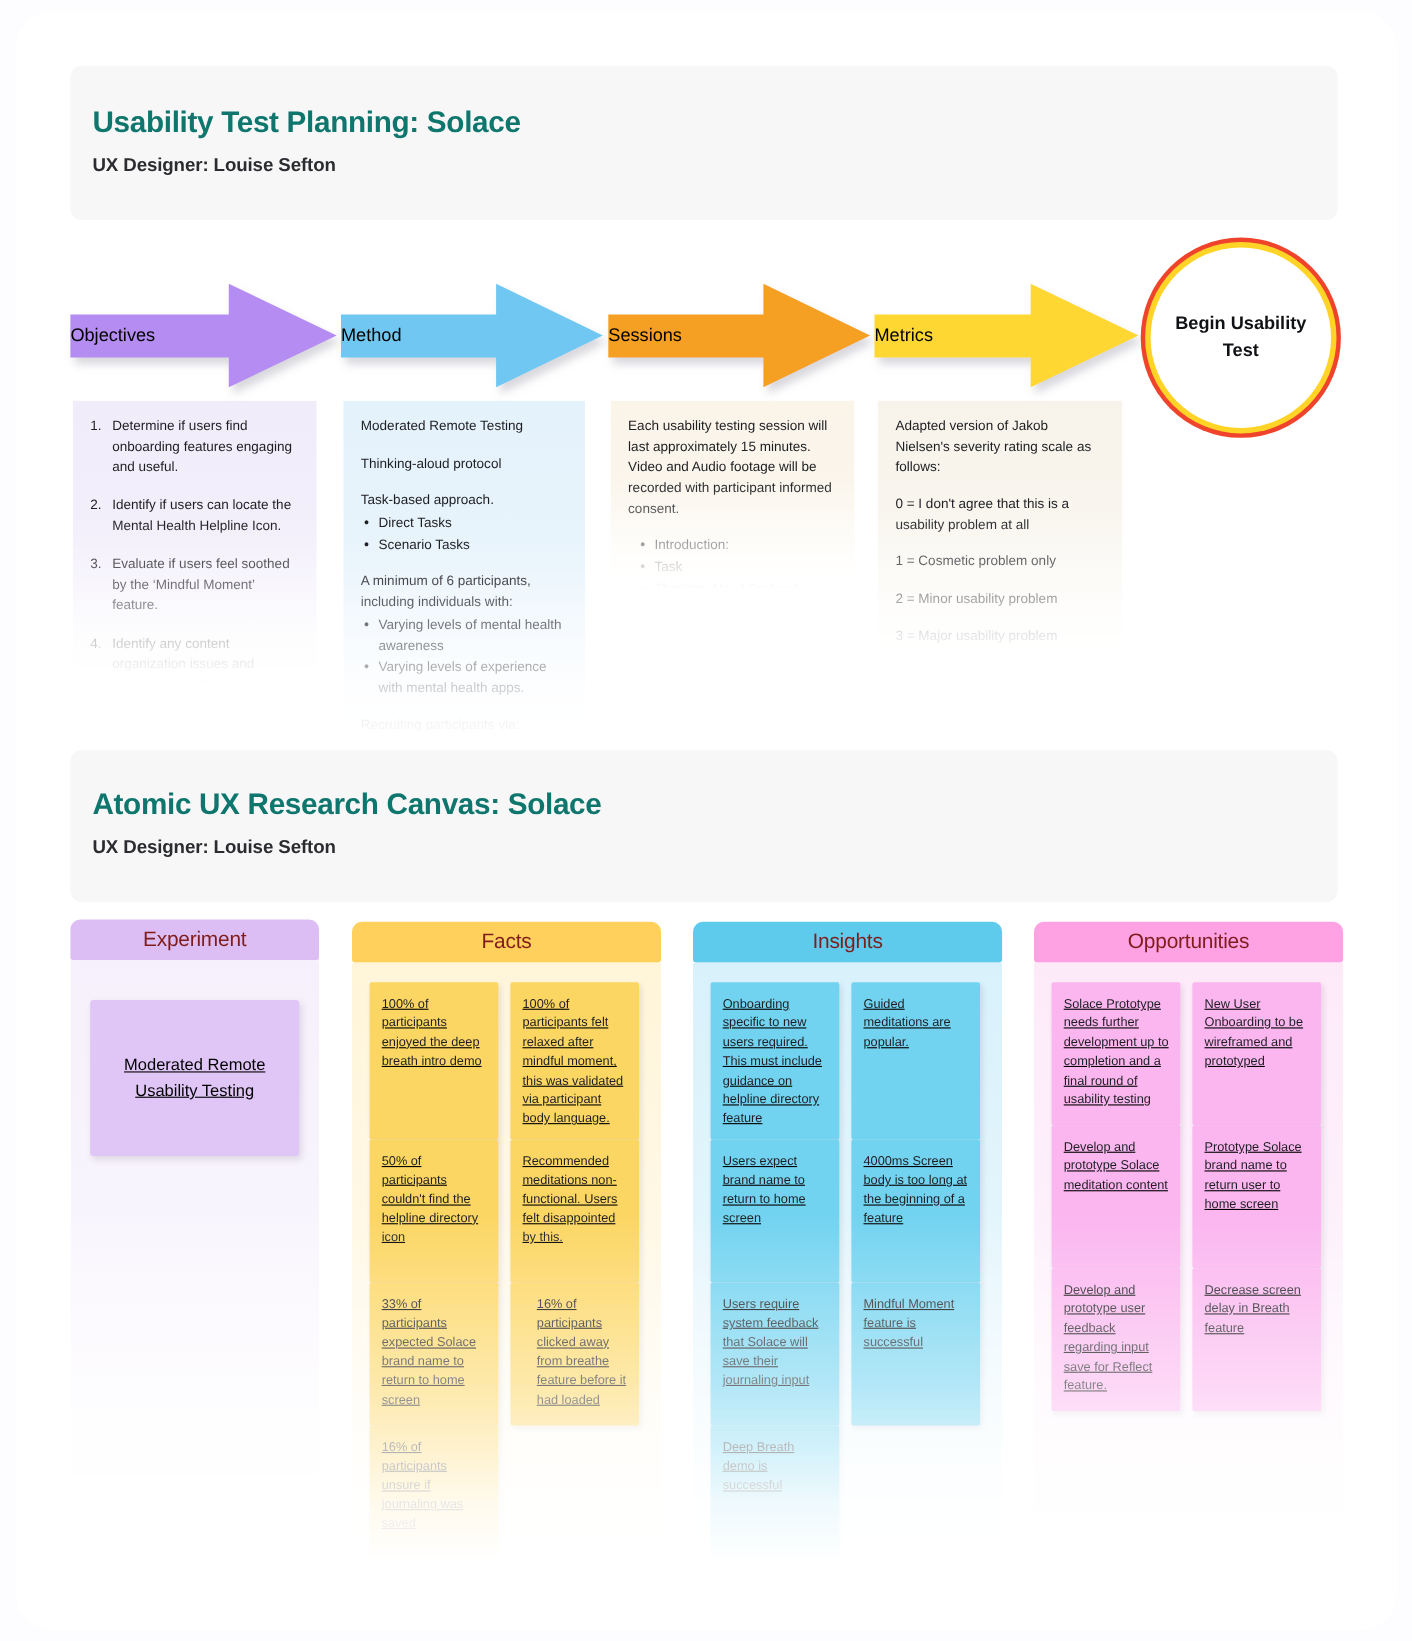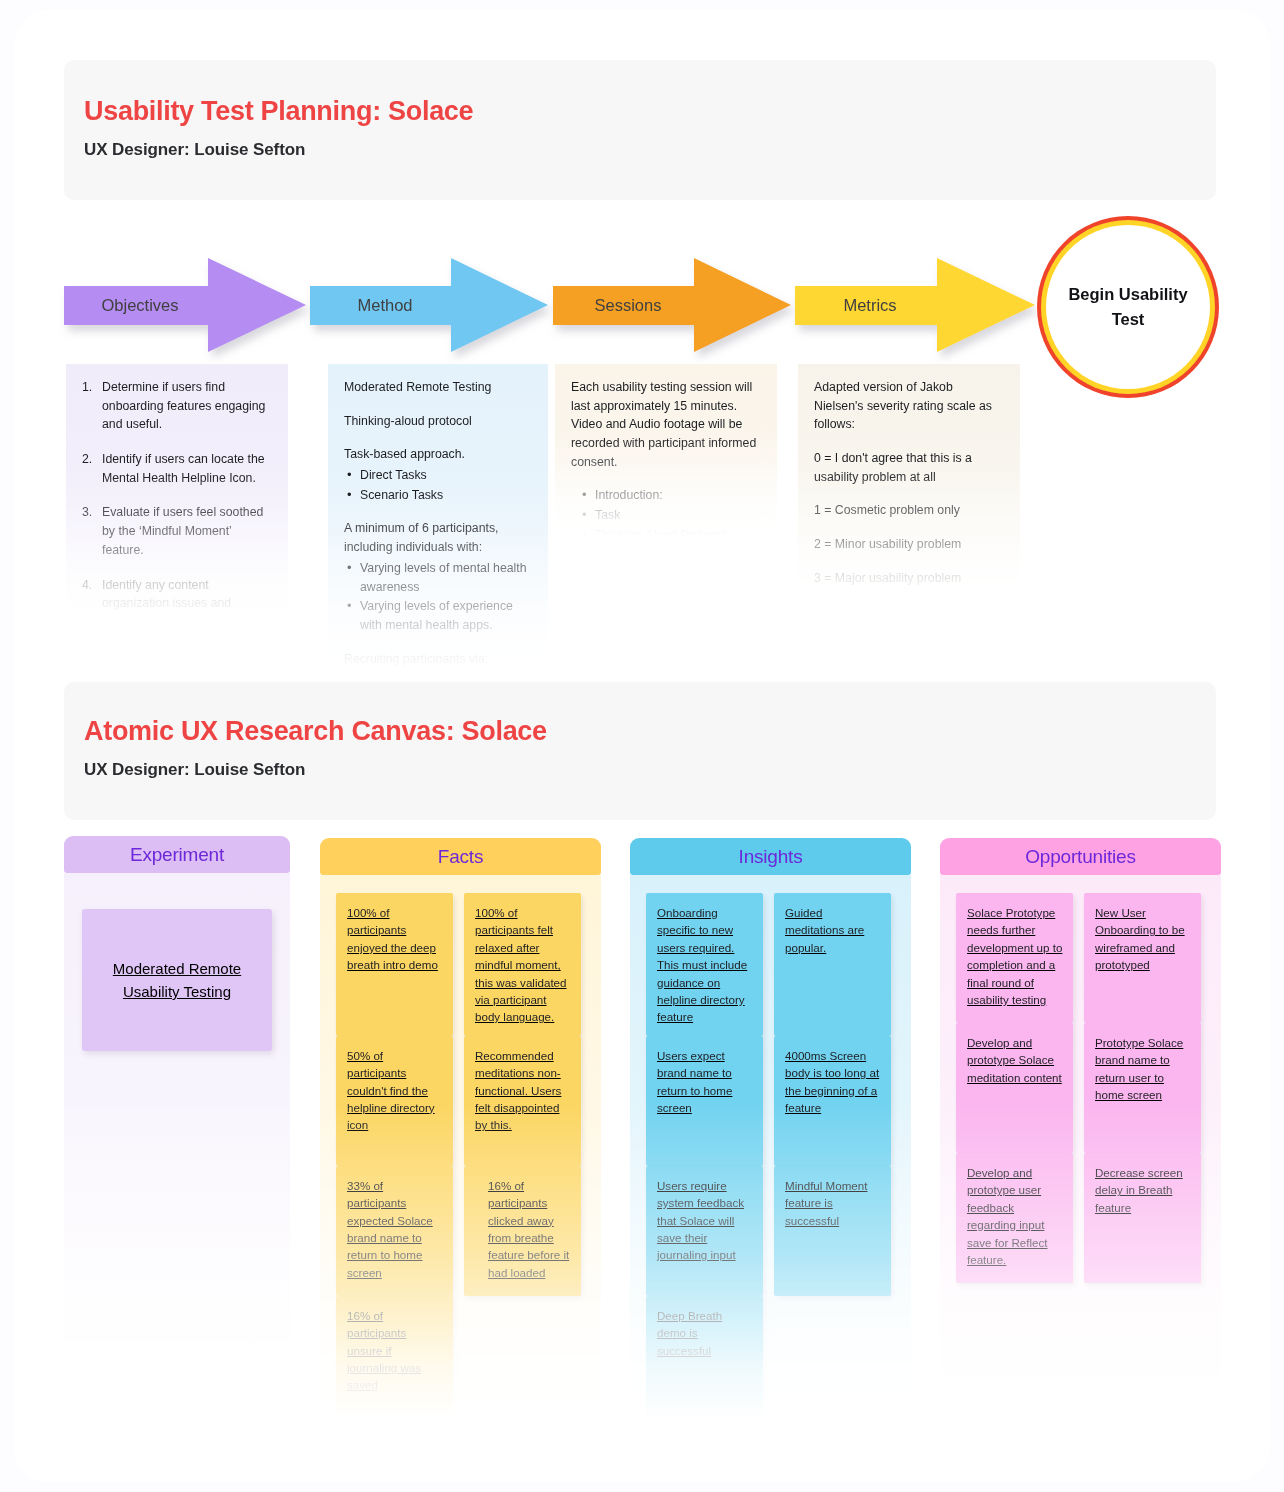--- a/index.html
+++ b/index.html
@@ -25,40 +25,40 @@
   
   .section-banner {
     position: absolute;
     background: #f7f7f8;
     border-radius: 10px;
   }
   .section-title {
     position: absolute;
     font-size: 27px;
     font-weight: 700;
-    color: #ef4444;
+    color: #0f766e;
     letter-spacing: -0.3px;
     text-align: right;
   }
   .section-sub {
     position: absolute;
     font-size: 17px;
     font-weight: 700;
     color: #2b2c30;
     letter-spacing: -0.1px;
   }
 
   
   .flow { position: absolute; left: 0; top: 0; width: 1284px; height: 1492px;
           pointer-events: none; }
   .flow-label {
     position: absolute;
     font-size: 16.5px;
-    color: #404040;
-    text-align: center;
+    color: #000000;
+    text-align: left;
     white-space: nowrap;
   }
   .circle-wrap {
     position: absolute;
     left: 1037px; top: 216px;
     width: 182px; height: 182px;
   }
   .circle-outer {
     position: absolute; inset: 0;
     border-radius: 50%;
@@ -117,21 +117,21 @@
   .fade-mask {
     -webkit-mask-image: linear-gradient(to bottom, #000 0%, #000 42%, rgba(0,0,0,0.55) 70%, rgba(0,0,0,0.12) 90%, rgba(0,0,0,0) 100%);
     mask-image: linear-gradient(to bottom, #000 0%, #000 42%, rgba(0,0,0,0.55) 70%, rgba(0,0,0,0.12) 90%, rgba(0,0,0,0) 100%);
   }
   .col-head {
     position: absolute;
     height: 37px;
     border-radius: 9px 9px 3px 3px;
     display: flex; align-items: center; justify-content: center;
     font-size: 19px;
-    color: #6d28d9;
+    color: #7f1d1d;
     letter-spacing: -0.2px;
   }
   .col-body {
     position: absolute;
     overflow: hidden;
   }
   .notes {
     position: absolute;
     left: 0; top: 0;
     width: 100%;
@@ -221,21 +221,21 @@
         <span>Evaluate if users feel soothed by the ‘Mindful Moment’ feature.</span>
       </li>
       <li>
         <span class="num">4.</span>
         <span>Identify any content organization issues and navigation challenges.</span>
       </li>
 
     </ol>
   </div>
 
-  <div class="pcard fade-mask" style="left:328px; top:364px; width:220px; height:308px;
+  <div class="pcard fade-mask" style="left:312px; top:364px; width:220px; height:308px;
               background:linear-gradient(to bottom,#e4f2fb 0%,#e9f4fc 50%,#fafcfe 100%);">
     <p>Moderated Remote Testing</p>
     <p>Thinking-aloud protocol</p>
     <p style="margin-bottom:2px;">Task-based approach.</p>
     <ul>
       <li>Direct Tasks</li>
       <li>Scenario Tasks</li>
     </ul>
     <p style="margin-bottom:2px;">A minimum of 6 participants, including individuals with:</p>
     <ul>

